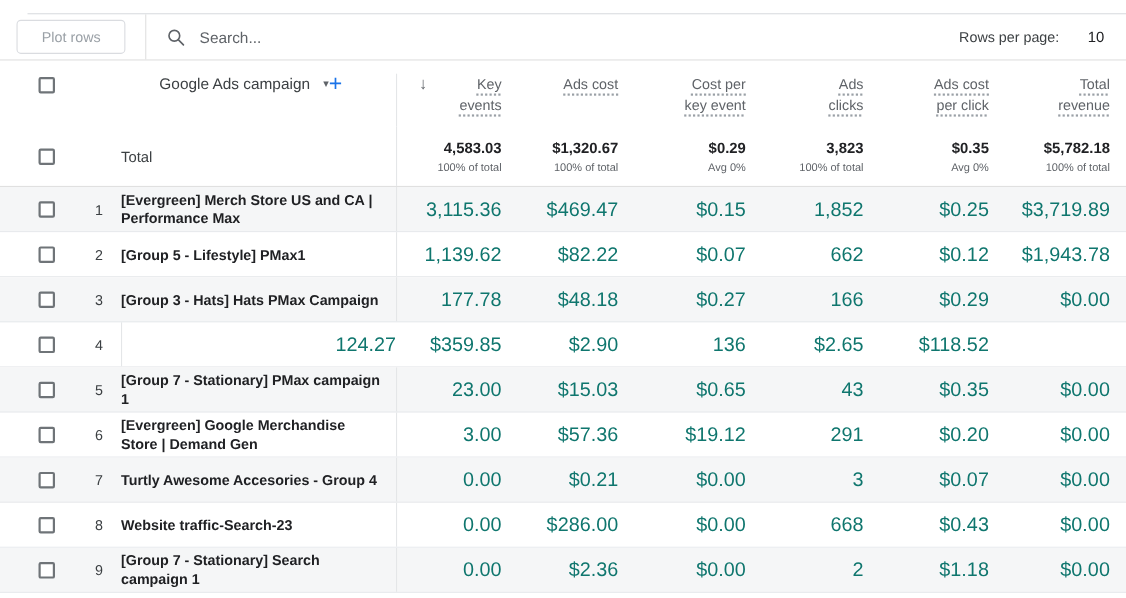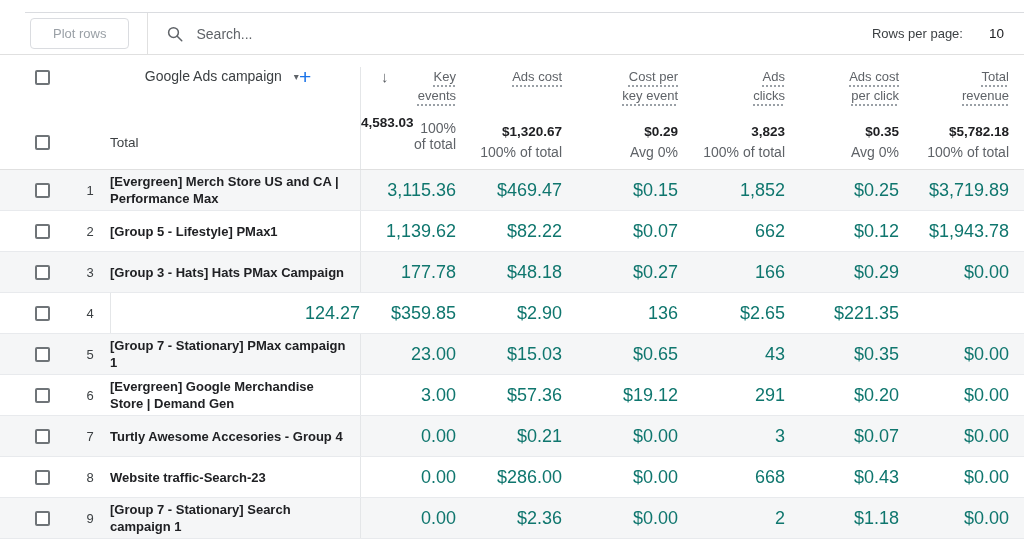--- a/index.html
+++ b/index.html
@@ -2,21 +2,21 @@
 <html><head>
 <meta charset="utf-8">
 <style>
   * { box-sizing: border-box; }
   html, body { margin: 0; padding: 0; background: #fff; }
   body { font-family: "Liberation Sans", sans-serif; color: #3c4043; }
   .app { position: relative; width: 1024px; height: 544px; background: #fff; overflow: hidden; }
 
   
   .card-top { margin: 12px 0 0 25px; border-top: 1px solid #dadce0; }
-  .toolbar { display: flex; align-items: center; height: 42px; padding-left: 30px; border-bottom: 1px solid #e0e0e0; }
+  .toolbar { display: flex; align-items: center; height: 42px; padding-left: 15px; border-bottom: 1px solid #e0e0e0; }
   .plot-rows-btn {
     border: 1px solid #dadce0; border-radius: 4px; background: #fff;
     color: #9aa0a6; font-size: 13px; font-family: inherit;
     padding: 7px 22px; cursor: pointer; white-space: nowrap;
   }
   .toolbar-divider { width: 1px; align-self: stretch; background: #e0e0e0; margin-left: 18px; }
   .search-wrap { display: flex; align-items: center; margin-left: 18px; flex: 1; }
   .search-icon { display: inline-flex; margin-right: 10px; }
   .search-input {
     border: none; outline: none; font-family: inherit; font-size: 14px;
@@ -55,25 +55,25 @@
     white-space: pre-line;
     text-decoration: underline dotted #9aa0a6;
     text-decoration-thickness: 1.5px;
     text-underline-offset: 4px;
   }
   .sort-arrow { position: absolute; left: 20px; top: 0; font-size: 15px; color: #5f6368; }
 
   
   .total-row { height: 55px; align-items: center; border-bottom: 1px solid #e0e0e0; }
   .m-first, .total-row .m-first { align-self: stretch; display: block; }
-  .total-row .m-first { display: flex; justify-content: center; }
+  .total-row .m-first { display: flex; flex-direction: column; justify-content: center; }
   .total-label { font-size: 13.5px; color: #3c4043; }
   .total-cell { align-self: center; }
   .total-value { font-size: 13.5px; font-weight: bold; color: #202124; }
-  .total-sub { font-size: 14px; color: #5f6368; margin-top: 5px; }
+  .total-sub { font-size: 10px; color: #5f6368; margin-top: 5px; }
 
   
   .data-row { height: 41px; align-items: center; border-bottom: 1px solid #e8eaed; }
   .data-row:nth-child(odd) { background: #f5f6f7; }
   .row-index { font-size: 13px; color: #3c4043; text-align: center; }
   .row-name { font-size: 13px; font-weight: bold; color: #202124; line-height: 17px; padding-right: 14px; }
   .row-value { font-size: 18px; color: #0f766e; }
   .data-row .m-first { align-self: stretch; display: flex; align-items: center; justify-content: flex-end; }
 </style>
 </head>
@@ -225,21 +225,21 @@
         <div class="checkbox"></div>
       </div>
       <div class="row-index">4</div>
       <div class="c-metric m-first">
         <span class="row-value">124.27</span>
       </div>
       <div class="c-metric row-value">$359.85</div>
       <div class="c-metric row-value">$2.90</div>
       <div class="c-metric row-value">136</div>
       <div class="c-metric row-value">$2.65</div>
-      <div class="c-metric row-value">$221.35</div>
+      <div class="c-metric row-value">$118.52</div>
     </div>
 
     <div class="grid-row data-row">
       <div>
         <div class="checkbox"></div>
       </div>
       <div class="row-index">5</div>
       <div class="row-name">[Group 7 - Stationary] PMax campaign 1</div>
       <div class="c-metric m-first">
         <span class="row-value">23.00</span>

